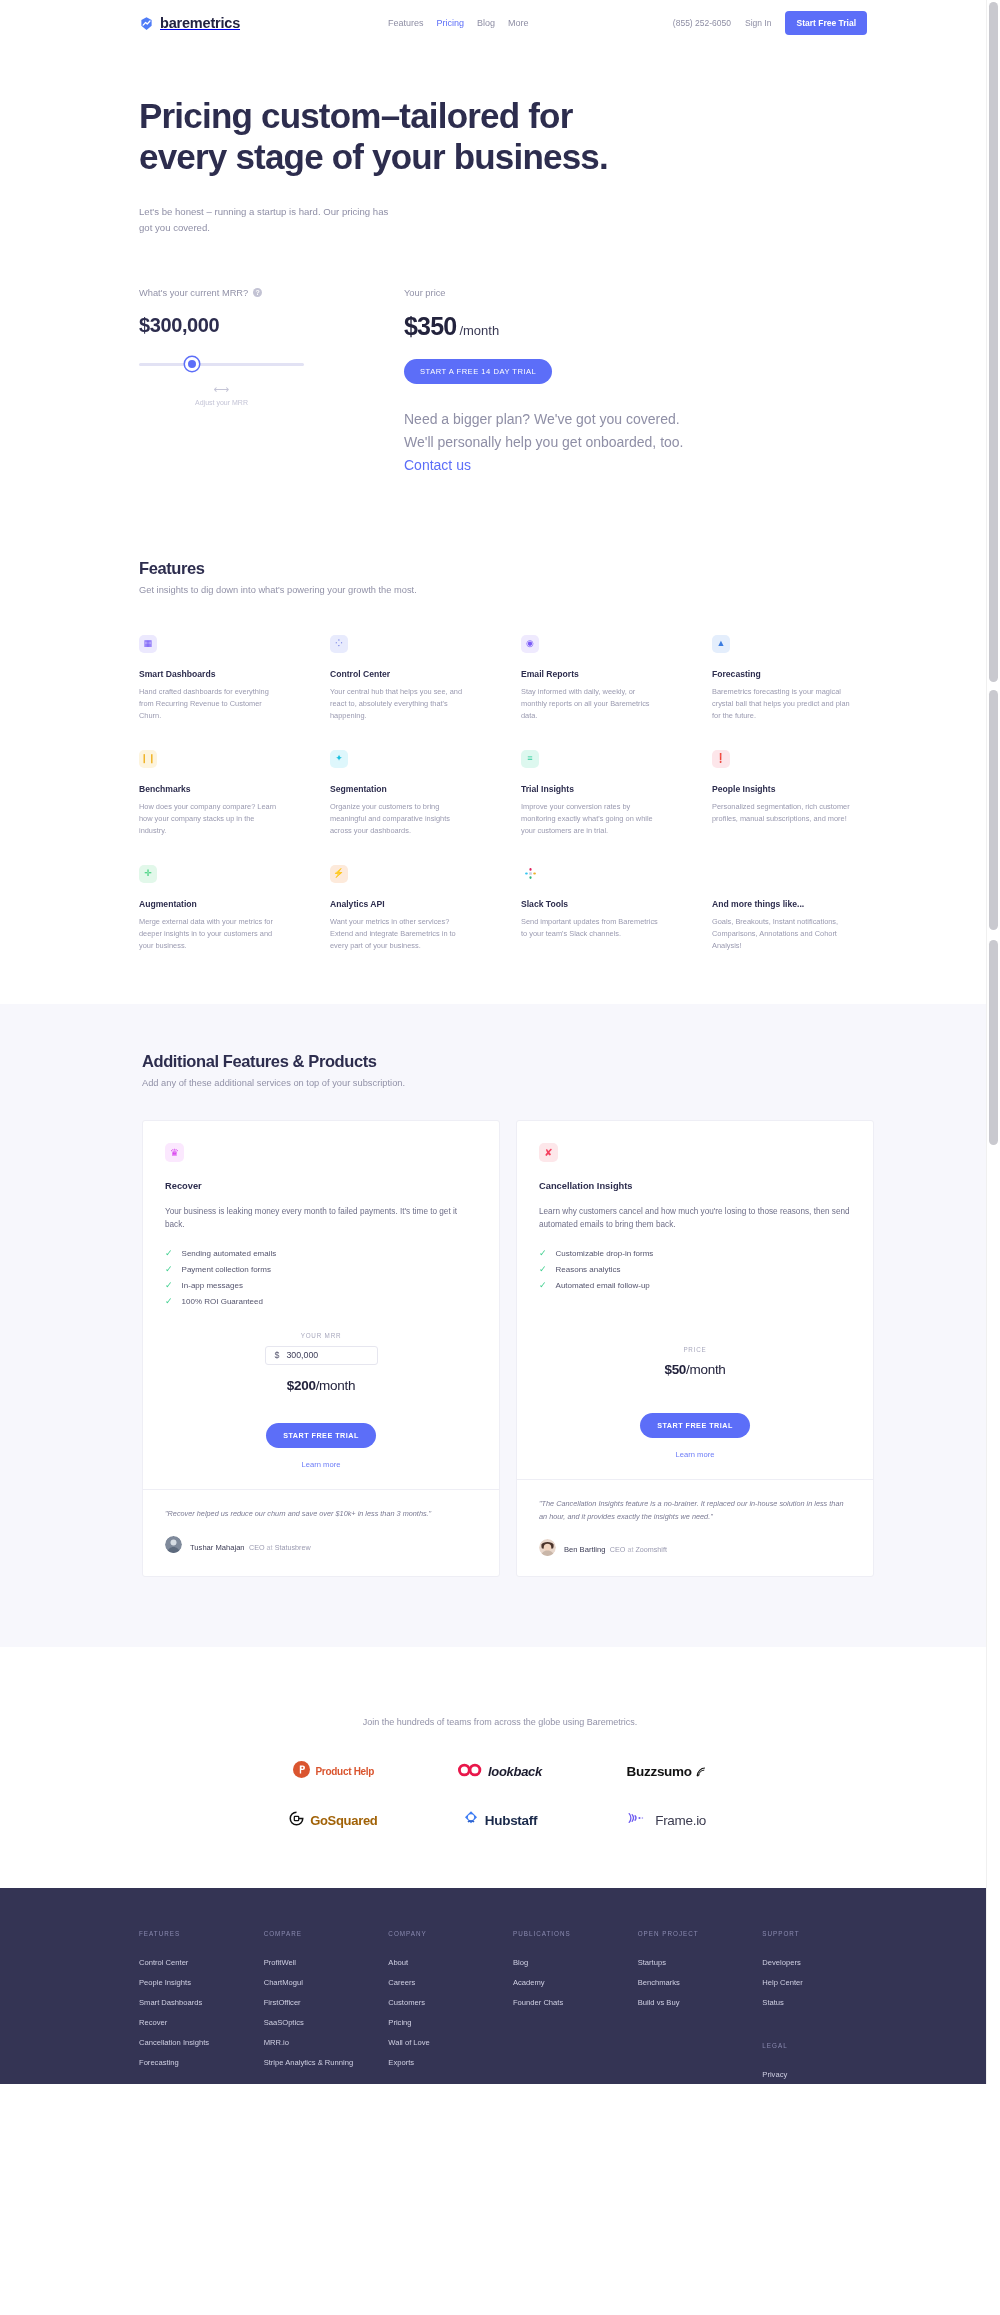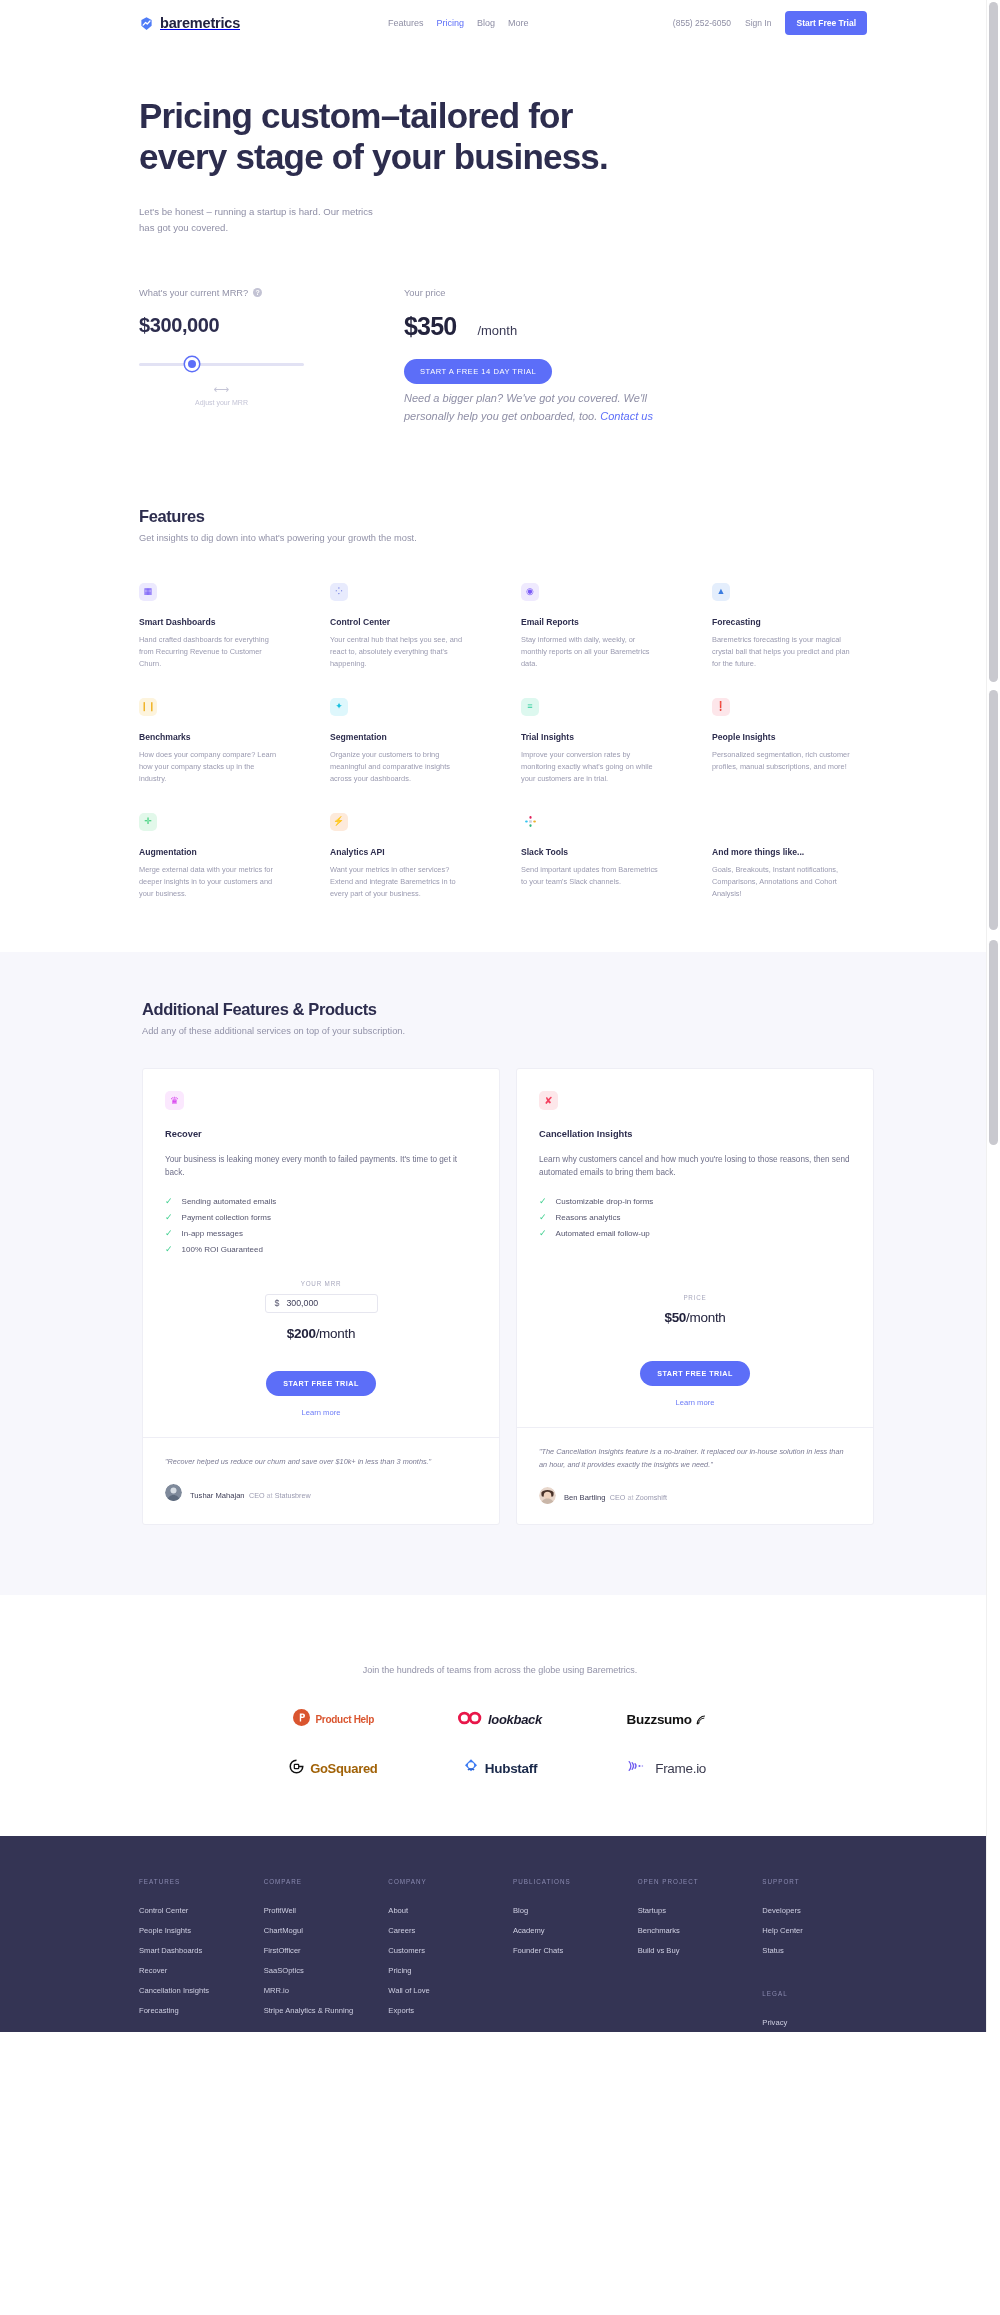--- a/index.html
+++ b/index.html
@@ -104,35 +104,34 @@
   .adjust-hint {
     margin-top: 13px; width: 165px; text-align: center;
   }
   .arrows { font-size: 11px; color: #c4c4d6; line-height: 1; }
   .adjust-text {
     margin-top: 4px; font-size: 7px; color: #c4c4d6;
   }
 
   .price-label { font-size: 9.3px; color: #9292a8; }
   .price-big {
-    margin-top: 14px; display: flex; align-items: baseline; gap: 21px;
+    margin-top: 14px; display: flex; align-items: baseline; gap: 3px;
   }
   .price-amount {
     font-size: 25px; font-weight: bold; color: #23233d; letter-spacing: -0.8px;
   }
   .price-period { font-size: 13px; color: #3a3a55; }
   .btn-pill {
     margin-top: 18px; display: inline-block; background: #5c6ef8; color: #fff;
     font-size: 7.6px; font-weight: normal; letter-spacing: 0.5px;
     border: none; border-radius: 14px; padding: 8px 16px; cursor: pointer;
   }
   .bigger-plan {
-    margin-top: 5px; font-size: 11px; line-height: 1.65; color: #8f8fa6;
+    margin-top: 24px; font-size: 14px; line-height: 1.65; color: #8f8fa6;
     max-width: 292px;
-    font-style: italic;
   }
   .bigger-plan a { color: #5c6ef8; text-decoration: none; }
 
   
   .features { padding-top: 82px; }
   .sec-title {
     font-size: 16.5px; font-weight: bold; color: #2d2d4e; letter-spacing: -0.4px;
   }
   .sec-sub { margin-top: 7px; font-size: 9.3px; color: #9292a8; }
 
@@ -289,21 +288,21 @@
         <button class="btn-trial">Start Free Trial</button>
       </div>
     </div>
   </div>
 
   <div class="container hero">
     <h1>
       <span>Pricing custom–tailored for</span><br>
       <span>every stage of your business.</span>
     </h1>
-    <p class="hero-sub">Let's be honest – running a startup is hard. Our metrics has got you covered.</p>
+    <p class="hero-sub">Let's be honest – running a startup is hard. Our pricing has got you covered.</p>
 
     <div class="calc">
       <div class="calc-left">
         <div class="field-label">
           <span>What's your current MRR?</span>
           <span class="help-dot">?</span>
         </div>
         <div class="mrr-value">$300,000</div>
         <div class="slider-row">
           <div class="slider-track"></div>

